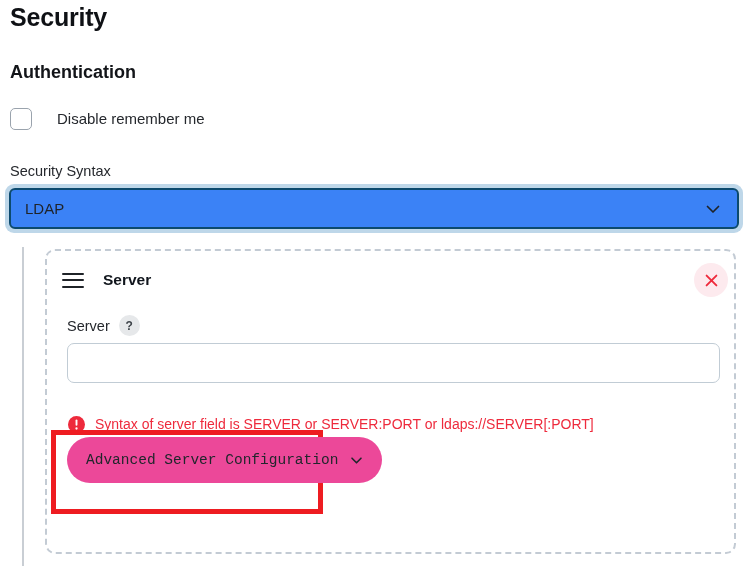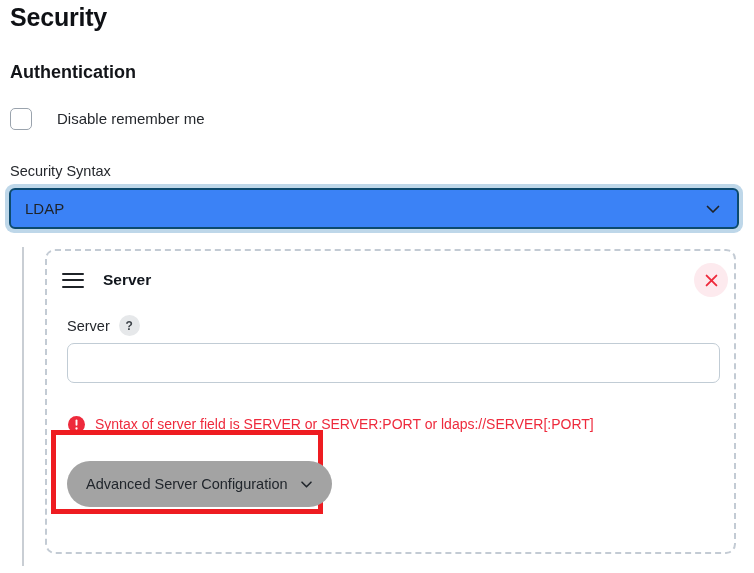--- a/index.html
+++ b/index.html
@@ -227,31 +227,31 @@
     left: 4px; top: 179px;
     width: 272px; height: 84px;
     border: 5px solid #ee1c21;
     background: transparent;
     pointer-events: none;
   }
 
   
   .adv-btn {
     position: absolute;
-    left: 20px; top: 210px;
+    left: 20px; top: 186px;
     height: 46px;
     padding: 0 19px;
     border: none;
     border-radius: 23px;
-    background: #a3a3a3;
+    background: #ec4899;
     display: flex;
     align-items: center;
     gap: 12px;
     cursor: pointer;
-    font-family: Liberation Sans, sans-serif;
+    font-family: Liberation Mono, monospace;
   }
   .adv-btn-label {
     font-size: 14.5px;
     color: #21262c;
     white-space: nowrap;
   }
   .chevron-sm { width: 13px; height: 13px; display: block; }
   .chevron-sm svg { display: block; }
 </style>
 </head>

